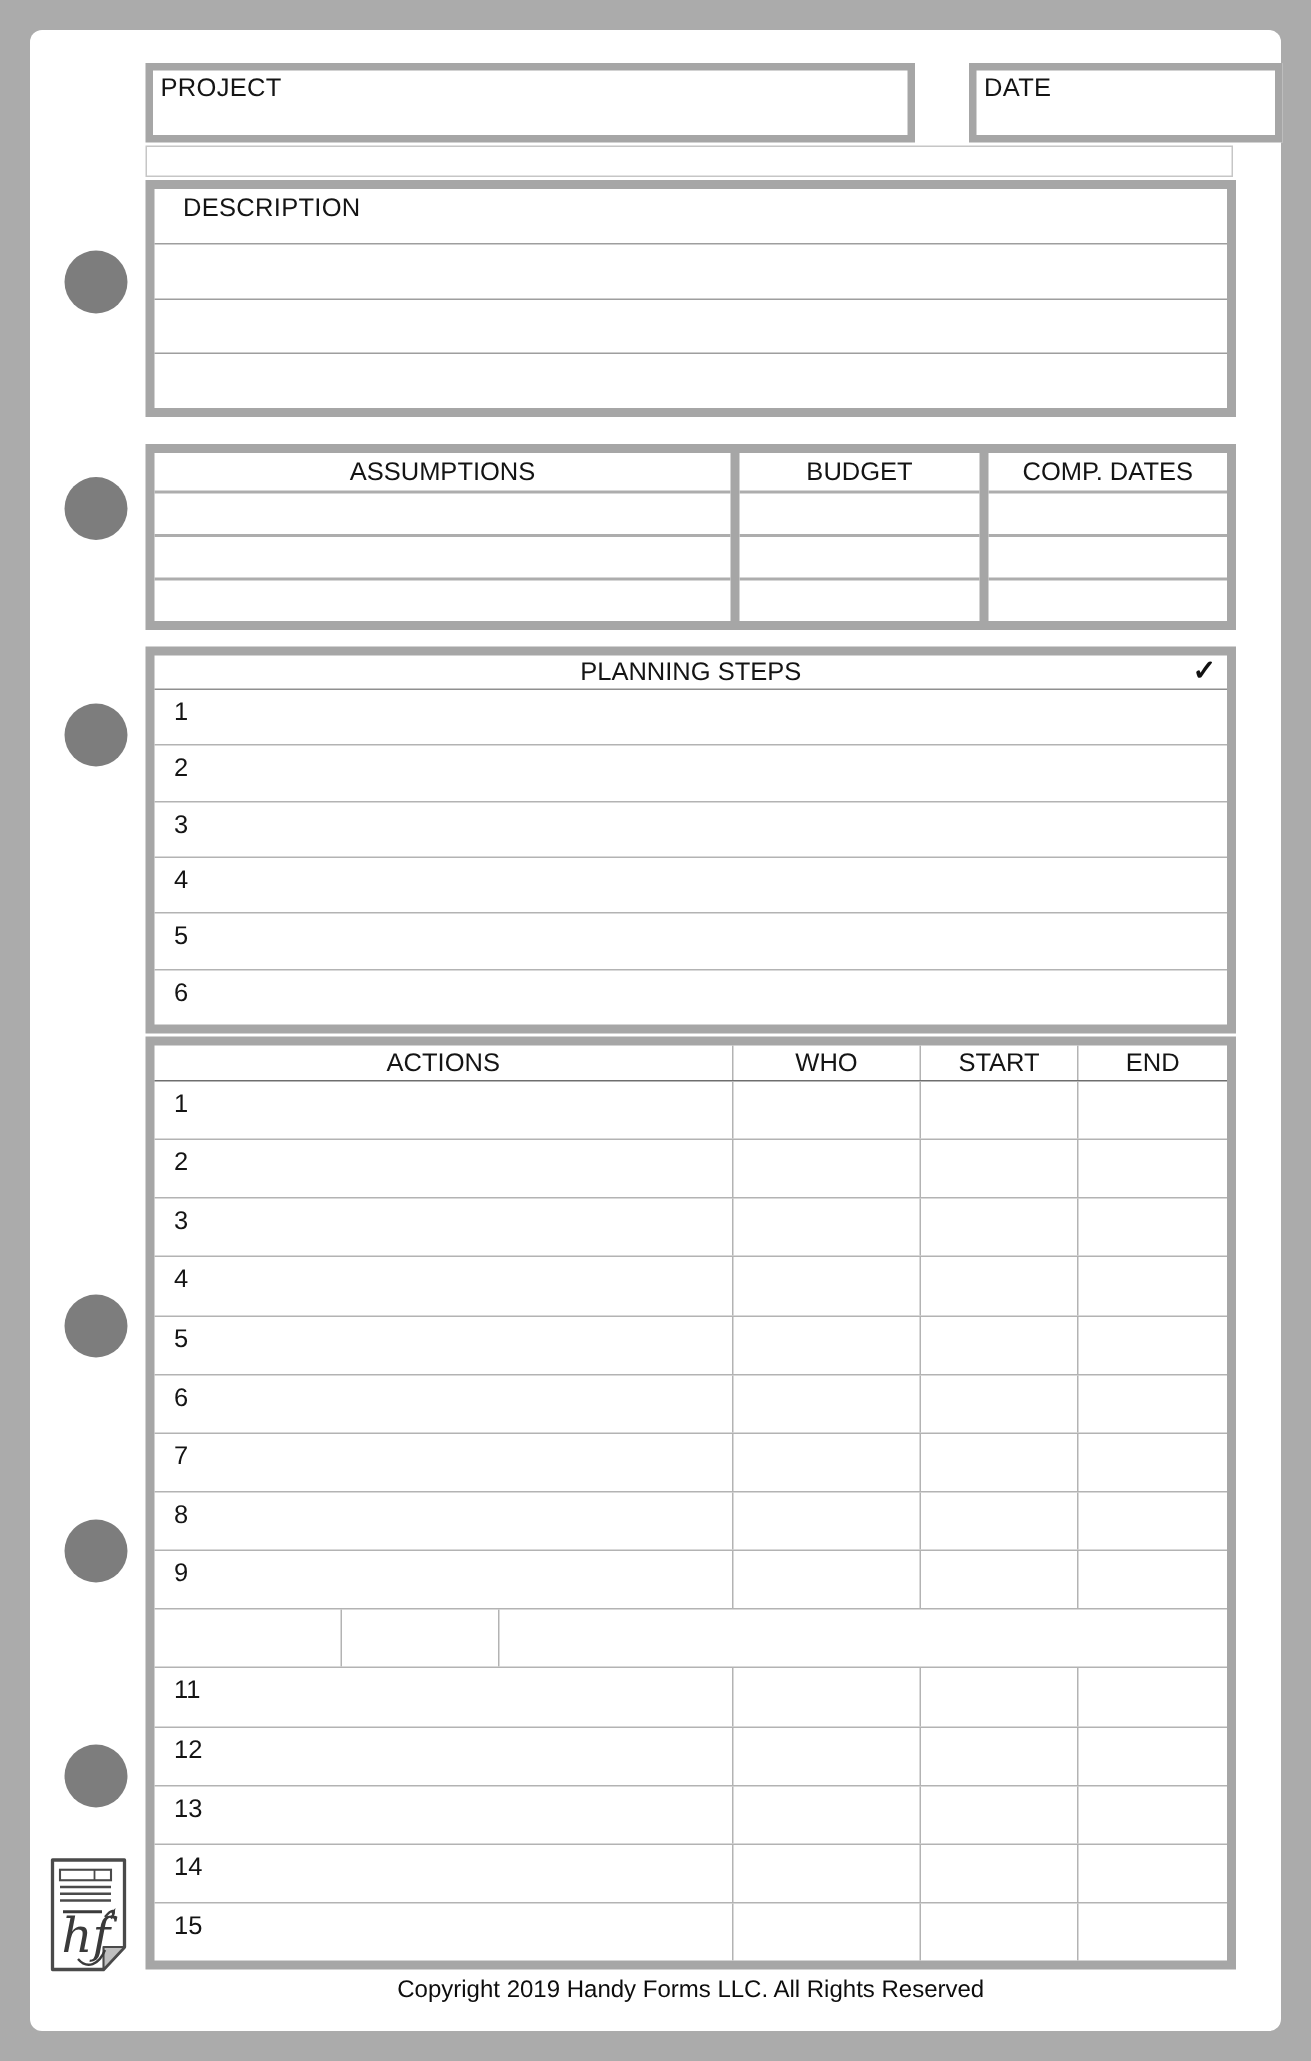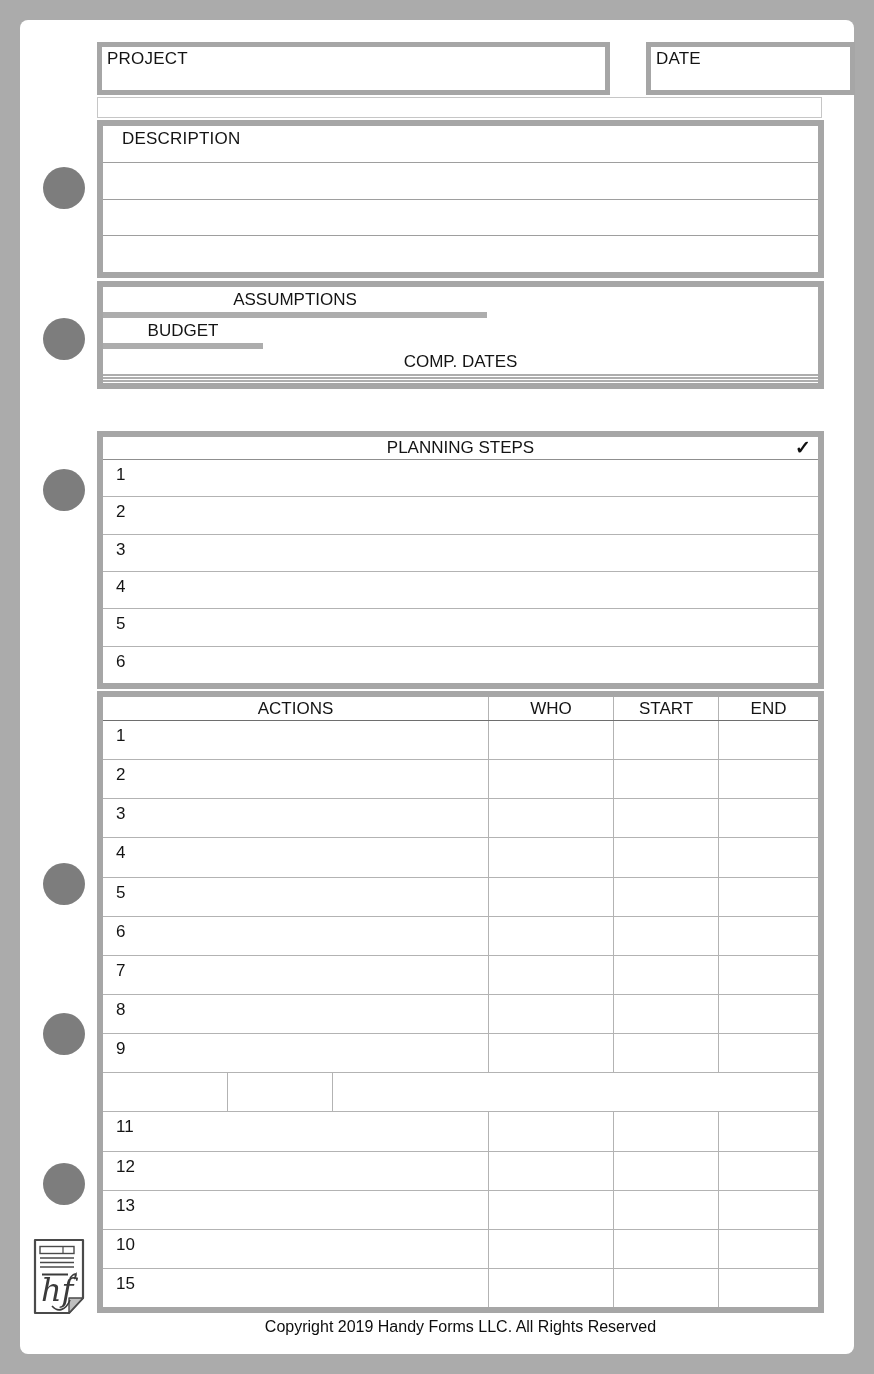--- a/index.html
+++ b/index.html
@@ -30,21 +30,21 @@
   .strip{position:absolute;left:77px;top:77px;width:725px;height:21px;
          border:1px solid #C6C6C6;background:#fff;box-sizing:border-box;}
 
   
   .description{left:77px;top:100px;width:727px;height:158px;display:flex;flex-direction:column;}
   .desc-label-row{height:36px;padding:3px 19px;box-sizing:border-box;}
   #desc-rows{flex:1;display:flex;flex-direction:column;}
   .drow{flex:1;border-top:1px solid #9E9E9E;}
 
   
-  .assumptions{left:77px;top:261px;width:727px;height:108px;display:flex;flex-direction:column;padding:0;}
+  .assumptions{left:77px;top:276px;width:727px;height:124px;display:flex;padding:0;}
   .acol{display:flex;flex-direction:column;box-sizing:border-box;}
   .acol1{width:384px}.acol2{width:160px}.acol3{flex:1}
   .vdiv{width:6px;background:var(--box-border,#A6A6A6);}
   .ahead{height:25px;display:flex;align-items:center;justify-content:center;font-size:17px;}
   .assum-rows{flex:1;display:flex;flex-direction:column;}
   .acell{flex:1;border-top:2px solid var(--mid-line,#ADADAD);}
 
   
   .planning{left:77px;top:411px;width:727px;height:258px;display:flex;flex-direction:column;}
   .phead{height:22px;position:relative;display:flex;align-items:center;justify-content:center;
@@ -226,21 +226,21 @@
           <div class="cell c3"></div>
           <div class="cell c4"></div>
         </div>
         <div class="arow">
           <div class="cell c1"><span class="rownum">13</span></div>
           <div class="cell c2"></div>
           <div class="cell c3"></div>
           <div class="cell c4"></div>
         </div>
         <div class="arow">
-          <div class="cell c1"><span class="rownum">10</span></div>
+          <div class="cell c1"><span class="rownum">14</span></div>
           <div class="cell c2"></div>
           <div class="cell c3"></div>
           <div class="cell c4"></div>
         </div>
         <div class="arow">
           <div class="cell c1"><span class="rownum">15</span></div>
           <div class="cell c2"></div>
           <div class="cell c3"></div>
           <div class="cell c4"></div>
         </div>

